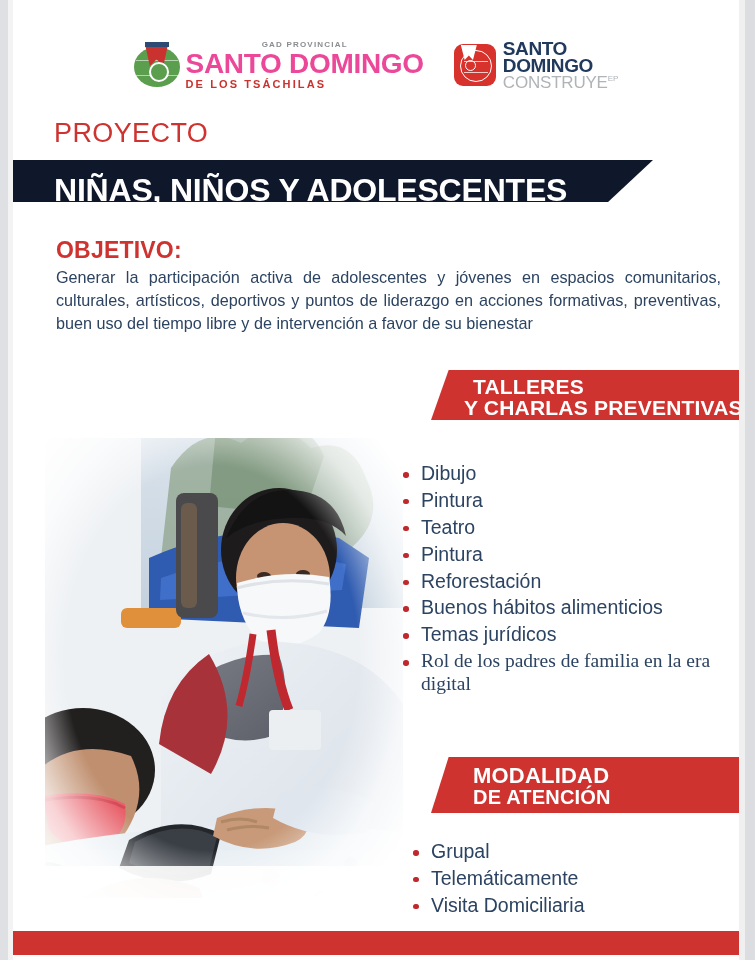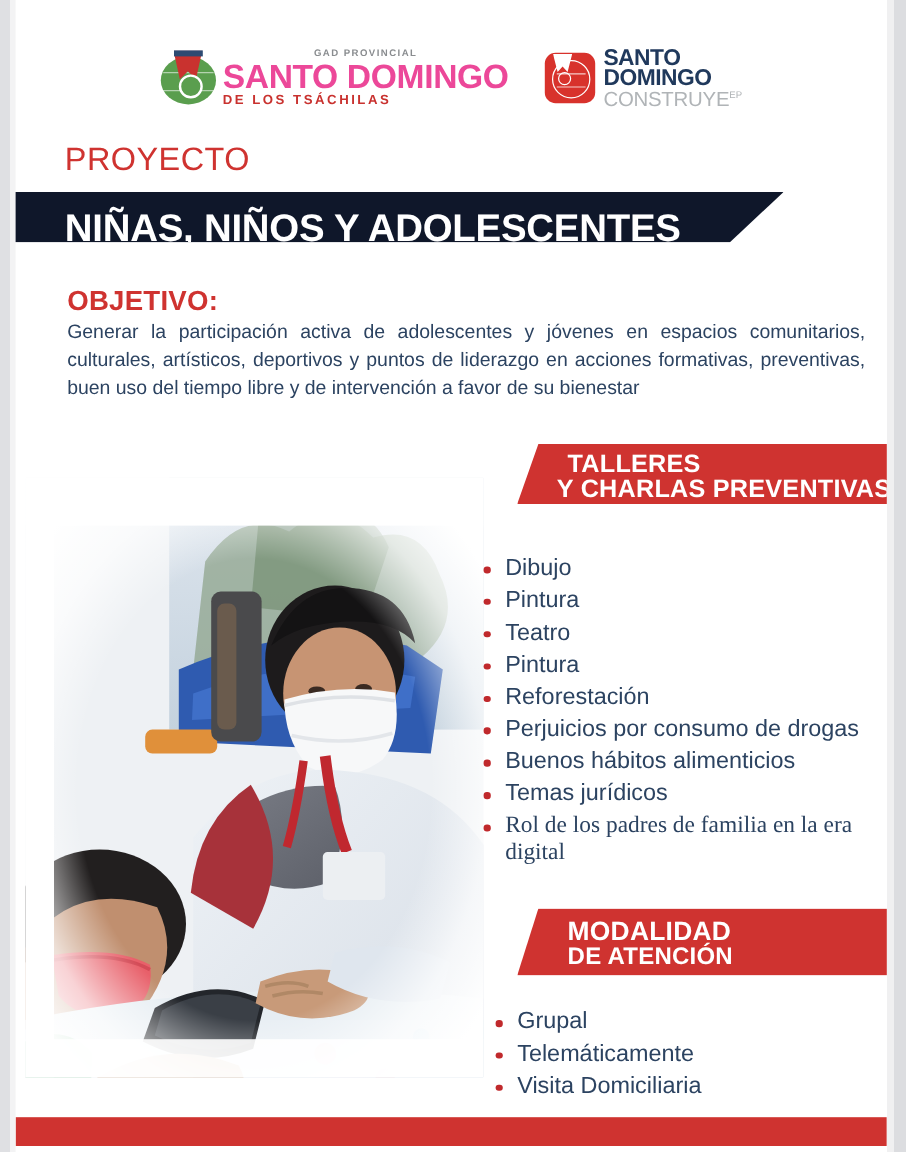--- a/index.html
+++ b/index.html
@@ -424,21 +424,20 @@
       <div class="bt-l1">TALLERES</div>
       <div class="bt-l2">Y CHARLAS PREVENTIVAS</div>
     </div>
 
     <ul class="bullet-list" id="list-talleres">
       <li>Dibujo</li>
       <li>Pintura</li>
       <li>Teatro</li>
       <li>Pintura</li>
       <li>Reforestación</li>
-      <li>Perjuicios por consumo de drogas</li>
       <li>Buenos hábitos alimenticios</li>
       <li>Temas jurídicos</li>
       <li class="wrap">Rol de los padres de familia en la era digital</li>
     </ul>
 
     <div class="side-banner" id="banner-modalidad">
       <div class="bm-l1">MODALIDAD</div>
       <div class="bm-l2">DE ATENCIÓN</div>
     </div>
 

